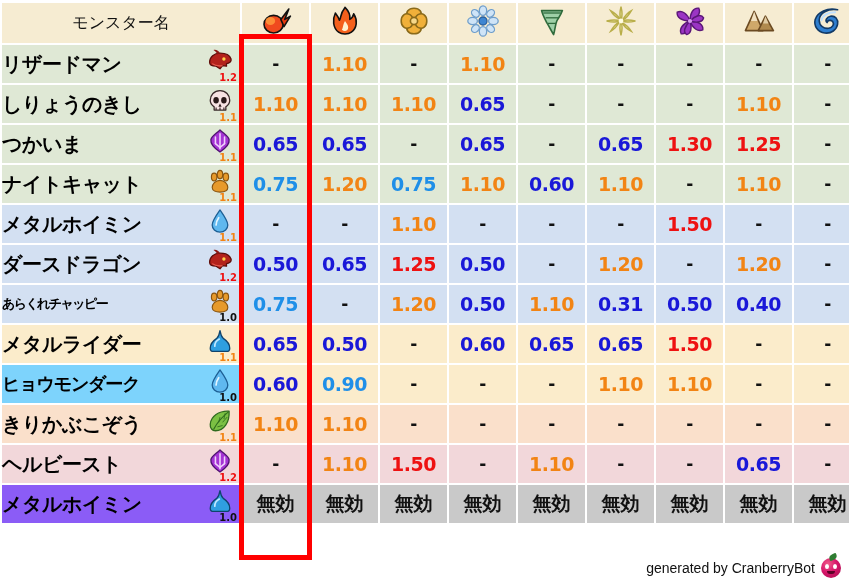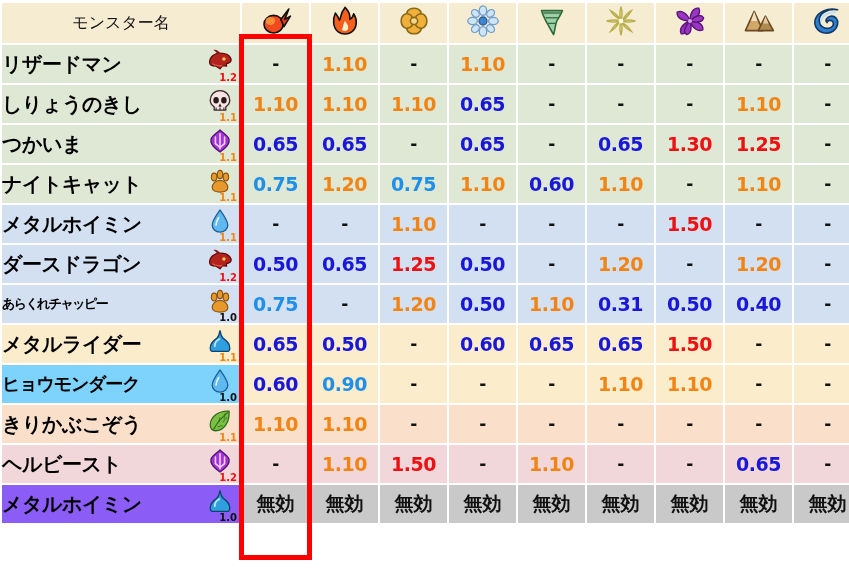--- a/index.html
+++ b/index.html
@@ -505,14 +505,21 @@
           <td class="val-cell val-muko" style="background:#c9c9c9;color:#111;">無効</td>
           <td class="val-cell val-muko" style="background:#c9c9c9;color:#111;">無効</td>
           <td class="val-cell val-muko" style="background:#c9c9c9;color:#111;">無効</td>
           <td class="val-cell val-muko" style="background:#c9c9c9;color:#111;">無効</td>
         </tr>
       </tbody>
   </table>
 
   <div id="col-highlight" style="left: 239px; top: 33px; width: 73px; height: 526px; border-color: rgb(255, 0, 0);"></div>
 
+  <div class="footer">
+    <span>generated by CranberryBot</span>
+    <span class="cranberry">
+      <span class="leaf-top"></span>
+        <span class="cranberry-mouth"></span>
+    </span>
+  </div>
 
 </div>
 
 </body></html>

